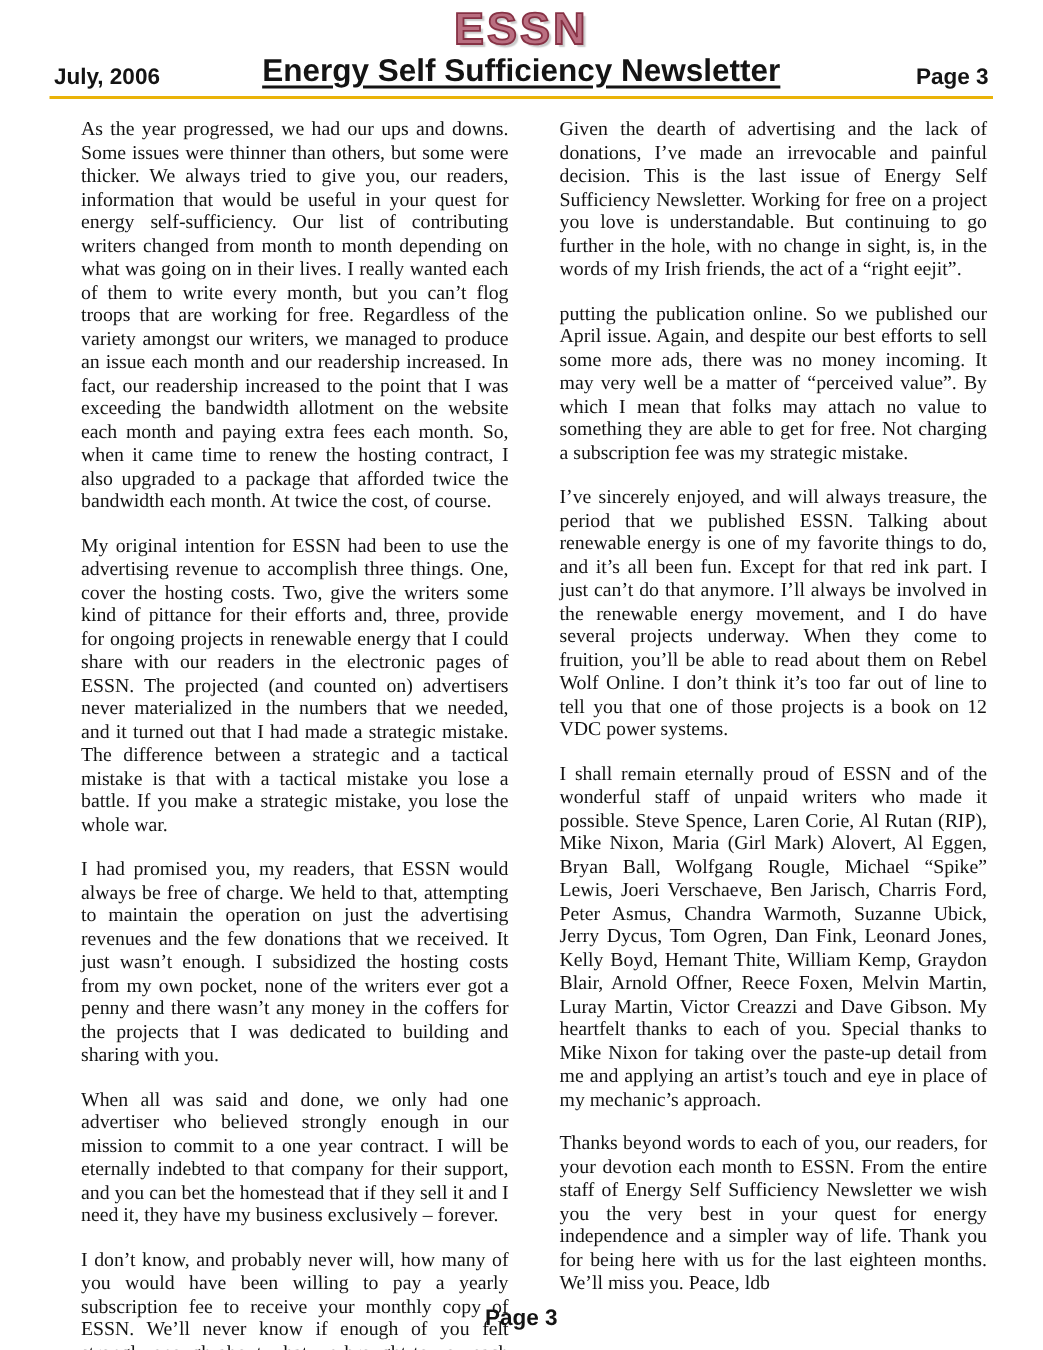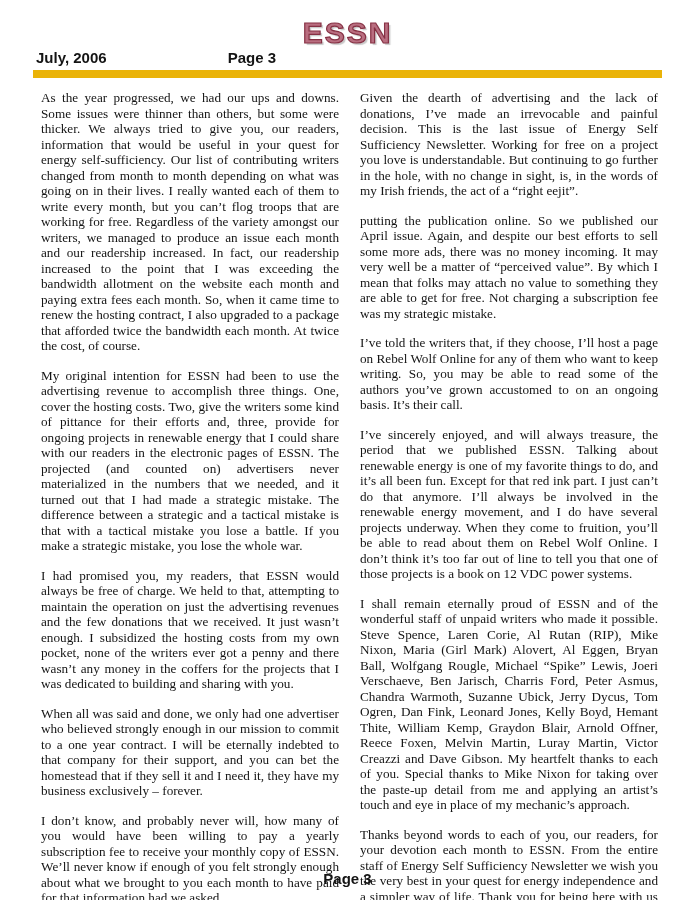--- a/index.html
+++ b/index.html
@@ -12,82 +12,83 @@
   html,body{margin:0;padding:0;background:#ffffff;}
   .page{
     width:695px;height:900px;position:relative;overflow:hidden;
     background:var(--paper);color:var(--ink);
     font-family:"Liberation Serif", serif;
   }
   .logo{
     text-align:center;
     font-family:"Liberation Sans", sans-serif;
     font-weight:bold;font-size:30px;letter-spacing:2px;
-    margin-top:17px;line-height:32px;
+    margin-top:4px;line-height:32px;
     color:var(--logo-fill);
     -webkit-text-stroke:1.2px var(--logo-outline);
     text-shadow:2px 2px 1px #c9c9c9;
   }
   .header-row{
     display:flex;align-items:flex-end;
     margin:0 33px;padding:0 3px 4px 3px;
-    border-bottom:8px solid #eab308;
+    border-bottom:2px solid #eab308;
     font-family:"Liberation Sans", sans-serif;
     font-weight:bold;
+    justify-content:flex-end;
   }
   .header-date{font-size:15px;width:120px;flex:0 0 auto;}
   .header-title{
     flex:1 1 auto;text-align:center;font-size:21px;
     text-decoration:underline;
     text-decoration-thickness:2px;
     text-underline-offset:3px;
   }
   .header-pagenum{font-size:15px;width:120px;flex:0 0 auto;text-align:right;}
   .columns{
     display:flex;gap:17px;
     padding:12px 37px 0 37px;
   }
   .col{flex:1 1 0;}
   .col p{
-    margin:0 0 14px 4px;
+    margin:0 0 14px 17px;
     font-size:13.2px;line-height:15.5px;
     text-align:justify;
     hyphens:auto;-webkit-hyphens:auto;
   }
   .footer{
     position:absolute;left:0;right:0;bottom:13px;
     text-align:center;
     font-family:"Liberation Sans", sans-serif;
     font-weight:bold;font-size:15px;
   }
 </style>
 </head>
 <body>
 
 <div class="page">
 
   <div class="logo">ESSN</div>
 
   <div class="header-row">
     <span class="header-date">July, 2006</span>
+    <span class="header-title">Energy Self Sufficiency Newsletter</span>
     <span class="header-pagenum">Page 3</span>
   </div>
 
   <div class="columns">
     <div class="col">
         <p>As the year progressed, we had our ups and downs. Some issues were thinner than others, but some were thicker. We always tried to give you, our readers, information that would be useful in your quest for energy self-sufficiency. Our list of contributing writers changed from month to month depending on what was going on in their lives. I really wanted each of them to write every month, but you can’t flog troops that are working for free. Regardless of the variety amongst our writers, we managed to produce an issue each month and our readership increased. In fact, our readership increased to the point that I was exceeding the bandwidth allotment on the website each month and paying extra fees each month. So, when it came time to renew the hosting contract, I also upgraded to a package that afforded twice the bandwidth each month. At twice the cost, of course.</p>
         <p>My original intention for ESSN had been to use the advertising revenue to accomplish three things. One, cover the hosting costs. Two, give the writers some kind of pittance for their efforts and, three, provide for ongoing projects in renewable energy that I could share with our readers in the electronic pages of ESSN. The projected (and counted on) advertisers never materialized in the numbers that we needed, and it turned out that I had made a strategic mistake. The difference between a strategic and a tactical mistake is that with a tactical mistake you lose a battle. If you make a strategic mistake, you lose the whole war.</p>
         <p>I had promised you, my readers, that ESSN would always be free of charge. We held to that, attempting to maintain the operation on just the advertising revenues and the few donations that we received. It just wasn’t enough. I subsidized the hosting costs from my own pocket, none of the writers ever got a penny and there wasn’t any money in the coffers for the projects that I was dedicated to building and sharing with you.</p>
         <p>When all was said and done, we only had one advertiser who believed strongly enough in our mission to commit to a one year contract. I will be eternally indebted to that company for their support, and you can bet the homestead that if they sell it and I need it, they have my business exclusively – forever.</p>
         <p>I don’t know, and probably never will, how many of you would have been willing to pay a yearly subscription fee to receive your monthly copy of ESSN. We’ll never know if enough of you felt strongly enough about what we brought to you each month to have paid for that information had we asked.</p>
       </div>
     <div class="col">
         <p>Given the dearth of advertising and the lack of donations, I’ve made an irrevocable and painful decision. This is the last issue of Energy Self Sufficiency Newsletter. Working for free on a project you love is understandable. But continuing to go further in the hole, with no change in sight, is, in the words of my Irish friends, the act of a “right eejit”.</p>
         <p>putting the publication online. So we published our April issue. Again, and despite our best efforts to sell some more ads, there was no money incoming. It may very well be a matter of “perceived value”. By which I mean that folks may attach no value to something they are able to get for free. Not charging a subscription fee was my strategic mistake.</p>
-        <p>I’ve told the writers that, if they choose, I’ll host a page on Rebel Wolf Online for any of them who want to keep writing. So, you may be able to read some of the authors you’ve grown accustomed to on an ongoing basis. It’s their call.</p>
         <p>I’ve sincerely enjoyed, and will always treasure, the period that we published ESSN. Talking about renewable energy is one of my favorite things to do, and it’s all been fun. Except for that red ink part. I just can’t do that anymore. I’ll always be involved in the renewable energy movement, and I do have several projects underway. When they come to fruition, you’ll be able to read about them on Rebel Wolf Online. I don’t think it’s too far out of line to tell you that one of those projects is a book on 12 VDC power systems.</p>
         <p>I shall remain eternally proud of ESSN and of the wonderful staff of unpaid writers who made it possible. Steve Spence, Laren Corie, Al Rutan (RIP), Mike Nixon, Maria (Girl Mark) Alovert, Al Eggen, Bryan Ball, Wolfgang Rougle, Michael “Spike” Lewis, Joeri Verschaeve, Ben Jarisch, Charris Ford, Peter Asmus, Chandra Warmoth, Suzanne Ubick, Jerry Dycus, Tom Ogren, Dan Fink, Leonard Jones, Kelly Boyd, Hemant Thite, William Kemp, Graydon Blair, Arnold Offner, Reece Foxen, Melvin Martin, Luray Martin, Victor Creazzi and Dave Gibson. My heartfelt thanks to each of you. Special thanks to Mike Nixon for taking over the paste-up detail from me and applying an artist’s touch and eye in place of my mechanic’s approach.</p>
         <p>Thanks beyond words to each of you, our readers, for your devotion each month to ESSN. From the entire staff of Energy Self Sufficiency Newsletter we wish you the very best in your quest for energy independence and a simpler way of life. Thank you for being here with us for the last eighteen months. We’ll miss you. Peace, ldb</p>
       </div>
   </div>
 
   <div class="footer">
     <span>Page 3</span>
   </div>
 

